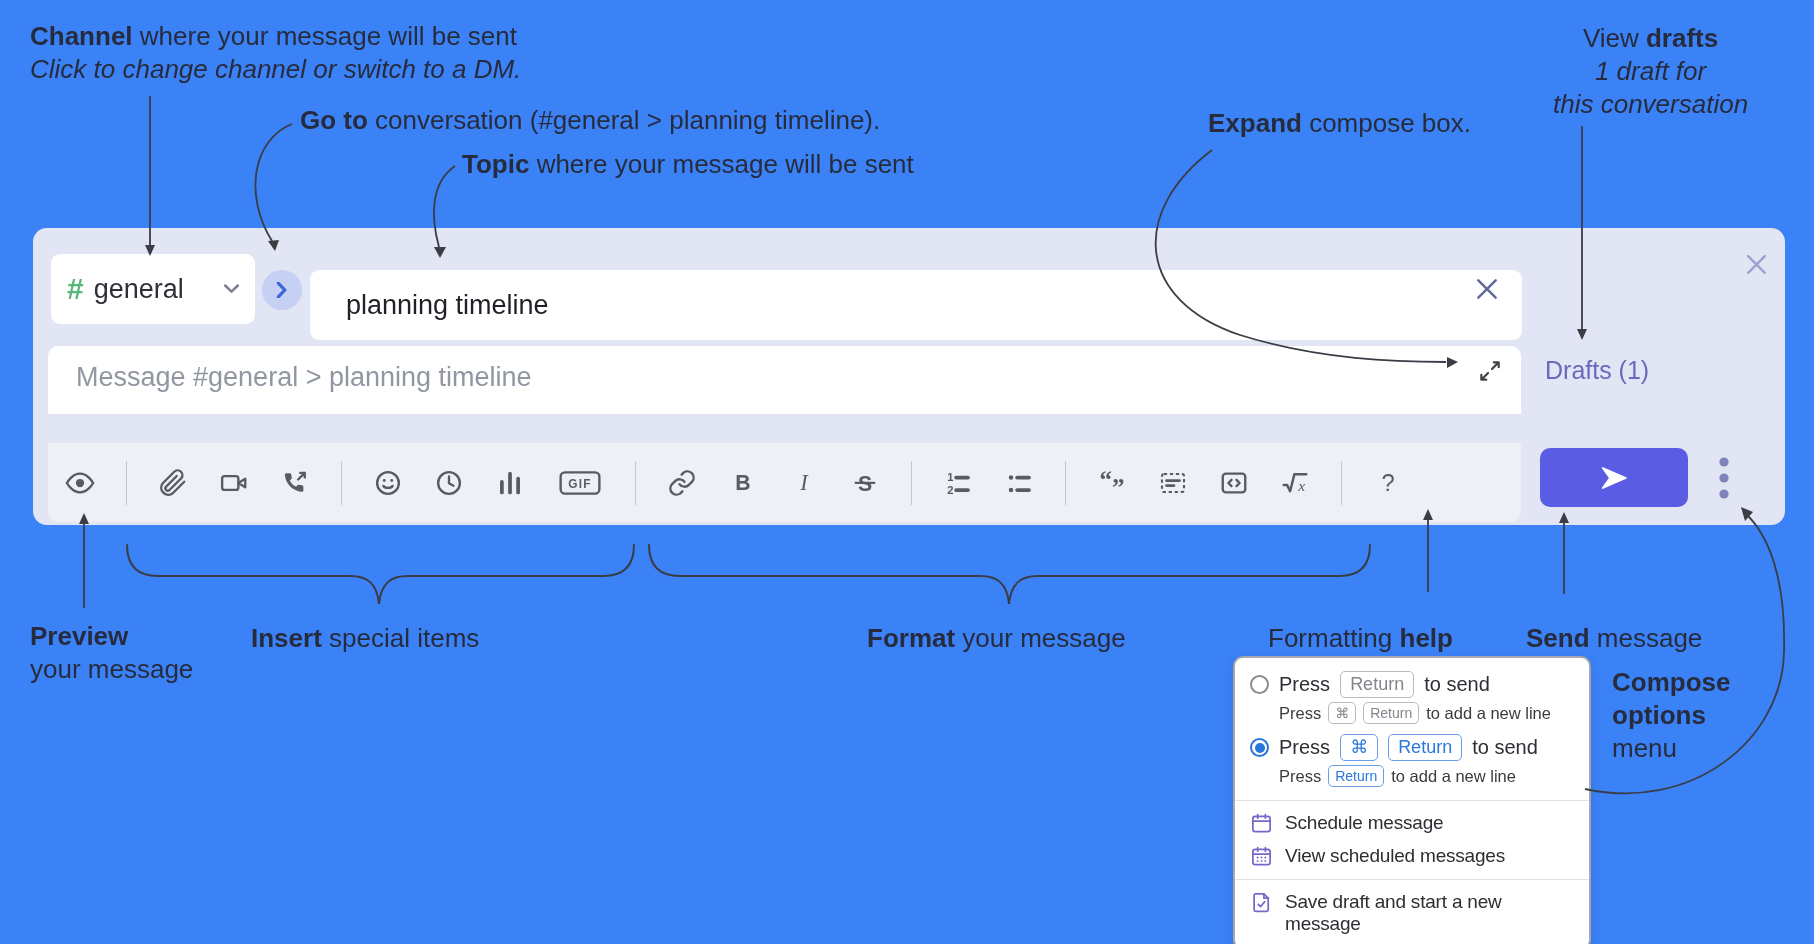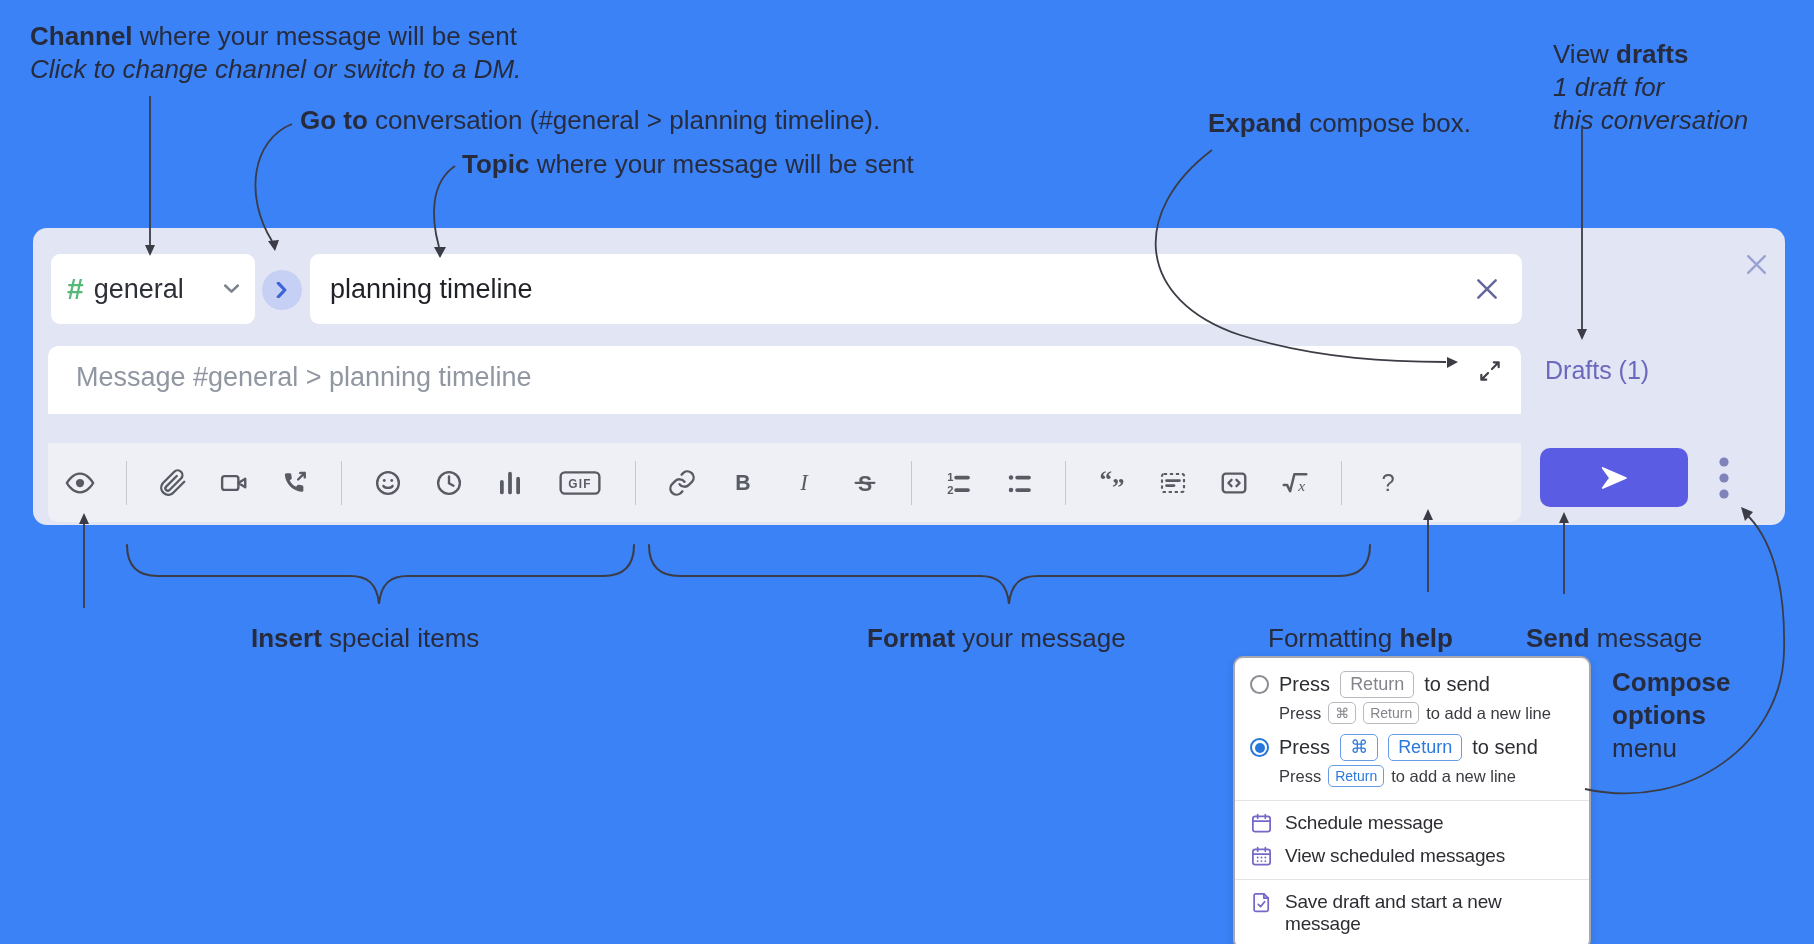--- a/index.html
+++ b/index.html
@@ -13,22 +13,22 @@
   
   .compose{position:absolute;left:33px;top:228px;width:1752px;height:297px;background:#e2e5f3;border-radius:14px;z-index:5;}
   .chbox{position:absolute;left:18px;top:26px;width:204px;height:70px;background:#fff;border-radius:9px;
          display:flex;align-items:center;gap:10px;padding:0 16px;box-sizing:border-box;cursor:pointer;}
   .hash{color:#58b87c;font-weight:700;font-size:30px;line-height:30px;}
   .chname{font-size:27px;color:#2e3038;flex:1;}
   .gotobtn{position:absolute;left:229px;top:42px;width:40px;height:40px;border-radius:50%;background:#c6d0f5;
            display:flex;align-items:center;justify-content:center;cursor:pointer;}
   .topicbox{position:absolute;left:277px;top:26px;width:1212px;height:70px;}
   .topicbox input{width:100%;height:100%;border:none;outline:none;background:#fff;border-radius:9px;
-                  font-size:27px;color:#1f2127;padding:0 72px 0 20px;box-sizing:border-box;
-                  font-family:"Liberation Sans",sans-serif;}
+                  font-size:27px;color:#1f2127;padding:0 72px 0 36px;box-sizing:border-box;
+                  font-family:"Liberation Sans",sans-serif;margin-top:16px;}
   .topic-x{position:absolute;right:22px;top:22px;cursor:pointer;}
   .close-x{position:absolute;right:16px;top:24px;cursor:pointer;}
   .msgwrap{position:absolute;left:15px;top:118px;width:1473px;height:176px;border-radius:10px;overflow:hidden;
            display:flex;flex-direction:column;}
   .msgwrap textarea{flex:1;background:#fff;border:none;outline:none;resize:none;font-size:27px;color:#333;
            padding:16px 64px 0 28px;font-family:"Liberation Sans",sans-serif;}
   .msgwrap textarea::placeholder{color:#9097a1;opacity:1;}
   .expand-btn{position:absolute;right:18px;top:12px;cursor:pointer;}
   .toolbar{height:79px;background:#eef0f5;display:flex;align-items:center;padding:0 17px;gap:31px;}
   .tb{width:30px;height:30px;display:flex;align-items:center;justify-content:center;cursor:pointer;flex:none;}
@@ -71,21 +71,21 @@
   </div>
 
   <div class="ann" style="left:462px;top:148px;">
     <span class="b">Topic</span><span> where your message will be sent</span>
   </div>
 
   <div class="ann" style="left:1208px;top:107px;">
     <span class="b">Expand</span><span> compose box.</span>
   </div>
 
-  <div class="ann" style="left:1553px;top:38px;">
+  <div class="ann" style="left:1553px;top:22px;text-align:center;">
     <div><span>View </span><span class="b">drafts</span></div>
     <div class="i">1 draft for</div>
     <div class="i">this conversation</div>
   </div>
 
   <div class="compose">
 
     <div class="chbox">
       <span class="hash">#</span>
       <span class="chname">general</span>
@@ -256,20 +256,24 @@
 
     <span class="dotsbtn">
       <svg width="12" height="42" viewBox="0 0 12 42">
         <circle cx="6" cy="5" r="4.6" fill="#7e83bb"></circle>
           <circle cx="6" cy="21" r="4.6" fill="#7e83bb"></circle>
           <circle cx="6" cy="37" r="4.6" fill="#7e83bb"></circle>
       </svg>
     </span>
   </div>
 
+  <div class="ann" style="left:30px;top:620px;">
+    <div class="b">Preview</div>
+    <div>your message</div>
+  </div>
   <div class="ann" style="left:251px;top:622px;">
     <span class="b">Insert</span><span> special items</span>
   </div>
   <div class="ann" style="left:867px;top:622px;">
     <span class="b">Format</span><span> your message</span>
   </div>
   <div class="ann" style="left:1268px;top:622px;">
     <span>Formatting </span><span class="b">help</span>
   </div>
   <div class="ann" style="left:1526px;top:622px;">

